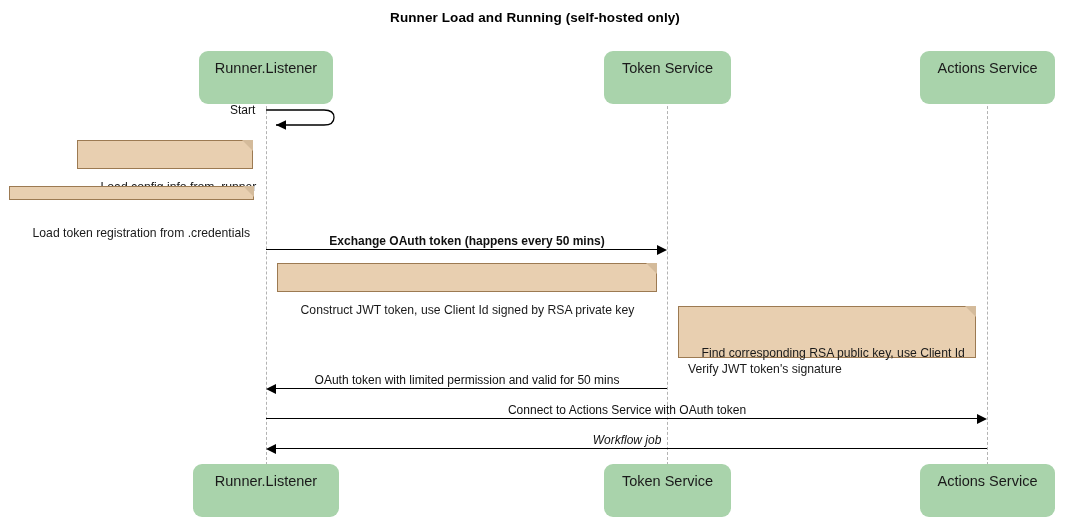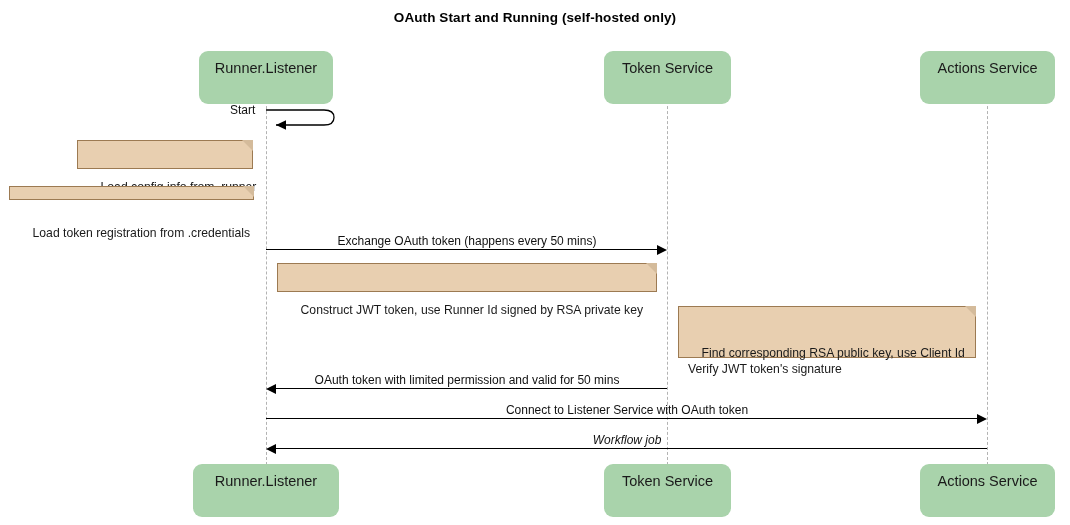--- a/index.html
+++ b/index.html
@@ -107,21 +107,21 @@
   .msg-label.centered { transform: translateX(-50%); }
 
   
   .selfmsg svg { display: block; }
 </style>
 </head>
 <body>
 
 <div id="diagram">
 
-  <div class="title">OAuth Start and Running (self-hosted only)</div>
+  <div class="title">Runner Load and Running (self-hosted only)</div>
 
   <div class="lifeline" style="left:266px; top:86px; height:379px;"></div>
   <div class="lifeline" style="left:667px; top:86px; height:379px;"></div>
   <div class="lifeline" style="left:987px; top:86px; height:379px;"></div>
 
   <div class="actor" style="left:199px; top:51px; width:134px;">
     <span>Runner.Listener</span>
   </div>
   <div class="actor" style="left:604px; top:51px; width:127px;">
     <span>Token Service</span>
@@ -151,40 +151,40 @@
   <div class="note" style="left:77px; top:140px; width:176px; height:29px;">
     <span class="fold"></span>
     <span>Load config info from .runner</span>
   </div>
 
   <div class="note" style="left:9px; top:186px; width:245px; height:14px;">
     <span class="fold"></span>
     <span>Load token registration from .credentials</span>
   </div>
 
-  <div class="msg-label centered" style="left:467px; top:234px;">Exchange OAuth token (happens every 50 mins)</div>
+  <div class="msg-label centered" style="left:467px; top:234px;font-weight:bold;">Exchange OAuth token (happens every 50 mins)</div>
   <div class="msg-line" style="left:266px; top:249px; width:392px;"></div>
   <div class="arrowhead-right" style="left:657px; top:244.5px;"></div>
 
   <div class="note" style="left:277px; top:263px; width:380px; height:29px;">
     <span class="fold"></span>
-    <span>Construct JWT token, use Runner Id signed by RSA private key</span>
+    <span>Construct JWT token, use Client Id signed by RSA private key</span>
   </div>
 
   <div class="note" style="left:678px; top:306px; width:298px; height:52px;">
     <span class="fold"></span>
     <span>Find corresponding RSA public key, use Client Id
 Verify JWT token's signature</span>
   </div>
 
   <div class="msg-label centered" style="left:467px; top:373px;">OAuth token with limited permission and valid for 50 mins</div>
   <div class="msg-line" style="left:275px; top:388px; width:392px;"></div>
   <div class="arrowhead-left" style="left:266px; top:383.5px;"></div>
 
-  <div class="msg-label centered" style="left:627px; top:403px;">Connect to Listener Service with OAuth token</div>
+  <div class="msg-label centered" style="left:627px; top:403px;">Connect to Actions Service with OAuth token</div>
   <div class="msg-line" style="left:266px; top:418px; width:712px;"></div>
   <div class="arrowhead-right" style="left:977px; top:413.5px;"></div>
 
   <div class="msg-label centered" style="left:627px; top:433px;font-style:italic;">Workflow job</div>
   <div class="msg-line" style="left:275px; top:448px; width:712px;"></div>
   <div class="arrowhead-left" style="left:266px; top:443.5px;"></div>
 
 </div>
 
 </body></html>

